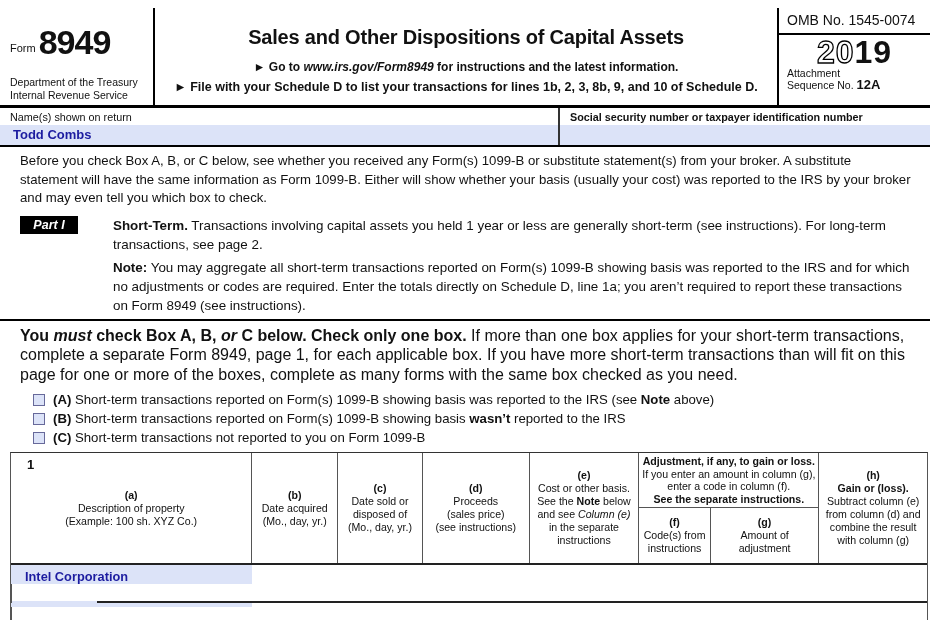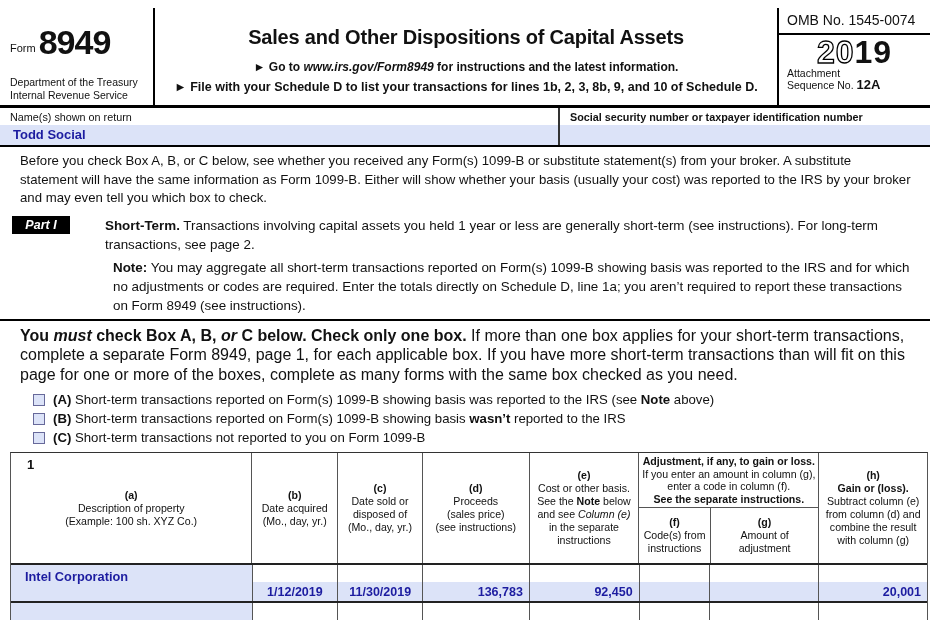--- a/index.html
+++ b/index.html
@@ -36,21 +36,21 @@
   .namesec { display:flex; border-bottom:2px solid #000; }
   .name-col { width:560px; border-right:2px solid #333; }
   .ssn-col { flex:1; }
   .fld-label { font-size:10.8px; height:17px; padding:3px 0 0 10px; }
   .fld-label.bold { font-weight:bold; }
   .fld-value { height:20px; background:var(--blue); color:var(--navy);
                font-weight:bold; font-size:13px; padding:2px 0 0 13px; }
 
   
   .intro { margin:5px 18px 0 20px; font-size:13.2px; line-height:18.5px; }
-  .part1row { margin-top:8px; padding-left:12px; display:flex; }
+  .part1row { margin-top:8px; padding-left:20px; display:flex; }
   .part1-box { background:#000; color:#fff; font-weight:bold; font-style:italic;
                font-size:12.5px; width:58px; height:18px; text-align:center; padding-top:2px; flex:none; }
   .part1-text { margin-left:35px; width:806px; font-size:13.4px; line-height:19px; }
   .notepara { margin:4px 18px 0 113px; font-size:13.4px; line-height:19px; padding-bottom:4px; }
   .rule { border-top:2.5px solid #000; }
   .must { margin:5px 14px 0 20px; font-size:16px; line-height:19.5px; }
   .cbx-list { margin:6px 0 0 33px; }
   .cbx-row { display:flex; align-items:center; height:19px; font-size:13.2px; }
   .cbx { width:12px; height:12px; background:var(--blue); border:1px solid #67699a; margin-right:8px; flex:none; }
 
@@ -64,21 +64,21 @@
   .w-a{width:241px;} .w-b{width:86px;} .w-c{width:85px;} .w-d{width:107px;}
   .w-e{width:110px;} .w-f{width:71px;} .w-g{width:109px;} .w-h{width:109px;}
   .grp { width:180px; display:flex; flex-direction:column; }
   .grp-top { height:55px; border-bottom:1px solid #555; padding:2px 1px;
              display:flex; flex-direction:column; justify-content:center; line-height:12.5px; }
   .grp-bottom { flex:1; display:flex; }
   .grp-bottom .hc + .hc { border-left:1px solid #555; }
   .hc-h { width:109px; display:flex; flex-direction:column; justify-content:center; align-items:center; padding:2px; }
   .rownum { position:absolute; left:16px; top:5px; font-size:13px; font-weight:bold; }
 
-  .trow { display:flex; height:38px; border-bottom:2px solid #222; }
+  .trow { display:flex; height:38px; border-bottom:2px solid #222;flex-direction:column; }
   .trow.last { height:35px; border-bottom:none; }
   .tc-a { width:241px; background:var(--blue); color:var(--navy); font-weight:bold;
           font-size:12.8px; padding:4px 4px 0 14px; }
   .tc { display:flex; flex-direction:column; border-left:1px solid #555; }
   .tc .spacer { height:17px; background:#fff; }
   .tc .field { flex:1; background:var(--blue); color:var(--navy); font-weight:bold;
                font-size:12.5px; display:flex; align-items:center; }
   .field.center { justify-content:center; }
   .field.right { justify-content:flex-end; padding-right:6px; }
 </style>
@@ -119,21 +119,21 @@
         <div>
           <span>Sequence No. </span><span class="seq-bold">12A</span>
         </div>
       </div>
     </div>
   </div>
 
   <div class="namesec">
     <div class="name-col">
       <div class="fld-label">Name(s) shown on return</div>
-      <div class="fld-value">Todd Social</div>
+      <div class="fld-value">Todd Combs</div>
     </div>
     <div class="ssn-col">
       <div class="fld-label bold">Social security number or taxpayer identification number</div>
       <div class="fld-value"></div>
     </div>
   </div>
 
   <div class="intro">Before you check Box A, B, or C below, see whether you received any Form(s) 1099-B or substitute statement(s) from your broker. A substitute statement will have the same information as Form 1099-B. Either will show whether your basis (usually your cost) was reported to the IRS by your broker and may even tell you which box to check.</div>
 
   <div class="part1row">

